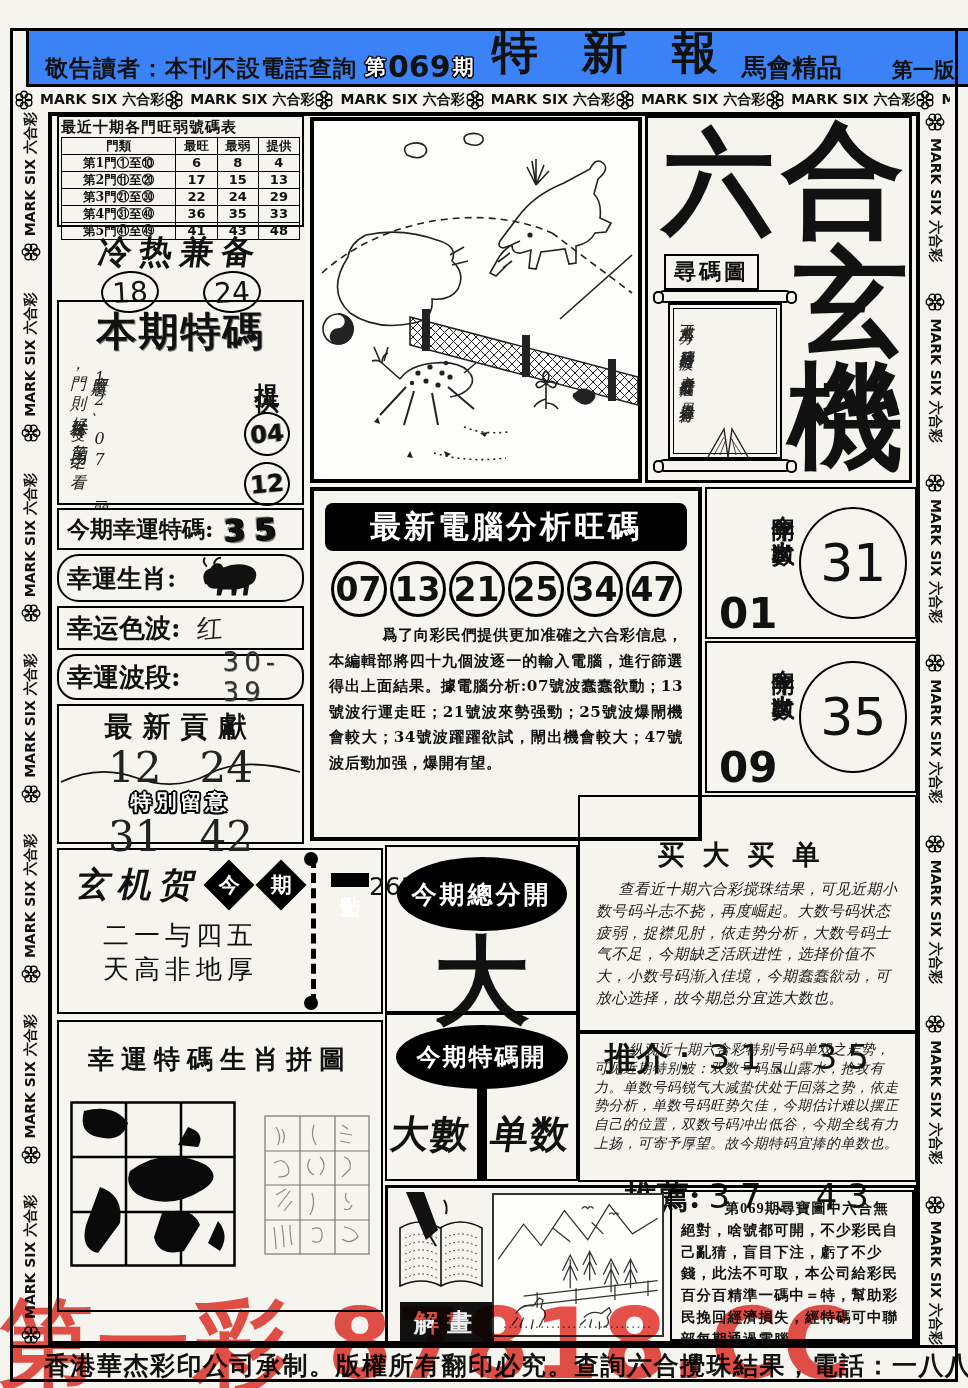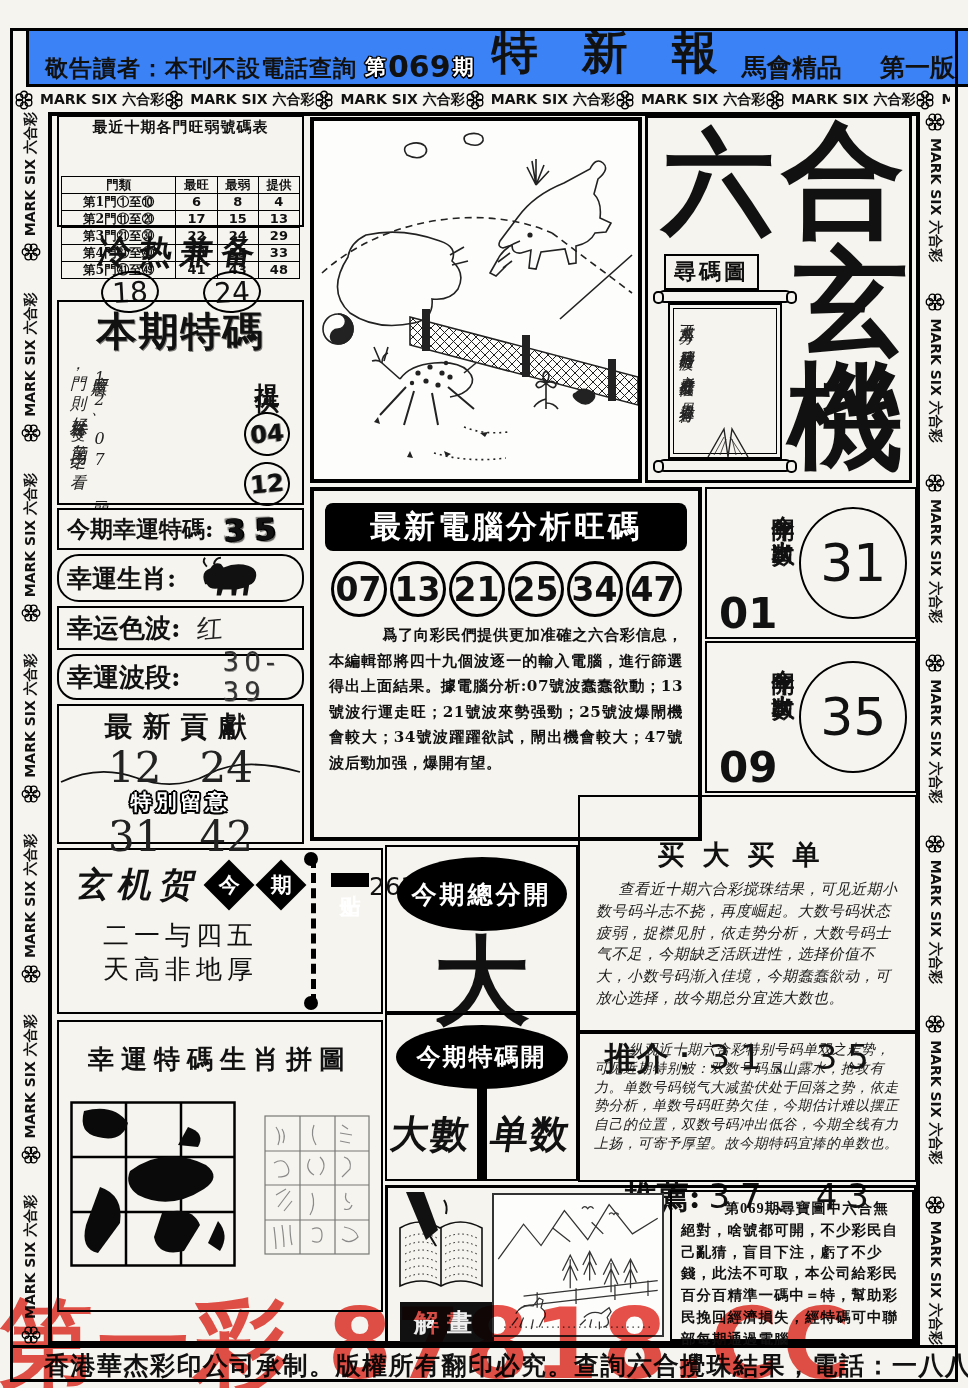--- a/index.html
+++ b/index.html
@@ -14,36 +14,36 @@
   
   .outer-frame { left:10px; top:28px; width:948px; height:1354px; border:3px solid #000; }
   .header-box { left:10px; top:28px; width:948px; height:59px; border:3px solid #000; display:flex; align-items:flex-end; padding:0 16px; background:#3b82f6;margin-left:16px; }
   .notice { font-size:23px; font-weight:700; letter-spacing:1px; white-space:nowrap; }
   .issue { display:flex; align-items:center; margin-left:8px; white-space:nowrap; }
   .outline-ch { font-size:21px; font-weight:700; color:#fff;
     text-shadow:-1.5px 0 #000,1.5px 0 #000,0 -1.5px #000,0 1.5px #000,-1px -1px #000,1px 1px #000,-1px 1px #000,1px -1px #000; }
   .issue-num { font-family:"DejaVu Sans","Liberation Sans",sans-serif; font-size:30px; font-weight:700; margin:0 2px; }
   .main-title { font-size:46px; font-weight:700; letter-spacing:44px; margin-left:18px; white-space:nowrap; }
   .sub-title { font-size:25px; font-weight:700; white-space:nowrap; margin-left:-20px; }
-  .edition { font-size:25px; font-weight:700; margin-left:auto; white-space:nowrap; }
+  .edition { font-size:21px; font-weight:700; margin-left:auto; white-space:nowrap; }
 
   
   .logo-strip { display:flex; justify-content:space-between; align-items:center; overflow:hidden; }
   .strip-top { left:14px; top:88px; width:936px; height:24px; }
   .strip-left { left:14px; top:112px; width:1233px; height:34px; transform-origin:0 0; transform:rotate(-90deg) translateX(-1233px); }
   .strip-right { left:952px; top:112px; width:1233px; height:34px; transform-origin:0 0; transform:rotate(90deg); }
   .logo-unit { display:inline-flex; align-items:center; gap:6px; white-space:nowrap; }
   .logo-txt { font-family:"DejaVu Sans","Liberation Sans",sans-serif; font-size:14px; font-weight:700; }
 
   .content-frame { left:48px; top:112px; width:872px; height:1233px; border:4px solid #000; }
 
   
   .hot-box { left:57px; top:115px; width:247px; height:112px; border:2px solid #000; padding:1px 2px; background:#f6f4ee; }
-  .hot-title { font-size:15px; font-weight:700; text-align:center; letter-spacing:1px; }
-  table.hot { width:100%; border-collapse:collapse;margin-top:39px; }
+  .hot-title { font-size:15px; font-weight:700; text-align:left; letter-spacing:1px; }
+  table.hot { width:100%; border-collapse:collapse; }
   table.hot th, table.hot td { border:1.5px solid #000; font-size:12.5px; font-weight:700; text-align:center; padding:0; line-height:16px; white-space:nowrap; }
   table.hot td.num { font-family:"DejaVu Sans","Liberation Sans",sans-serif; font-size:13px; }
 
   
   .coldhot { left:57px; top:230px; width:247px; height:66px; text-align:center; }
   .coldhot-label { font-size:33px; font-weight:900; letter-spacing:8px; transform:skewX(-8deg); }
   .coldhot-nums { display:flex; justify-content:center; gap:44px; margin-top:-4px; }
   .oval-num { width:58px; height:42px; border:2.5px solid #000; border-radius:50%; display:flex; align-items:center; justify-content:center;
     font-family:"DejaVu Sans","Liberation Sans",sans-serif; font-size:28px; transform:rotate(-3deg); }
 

